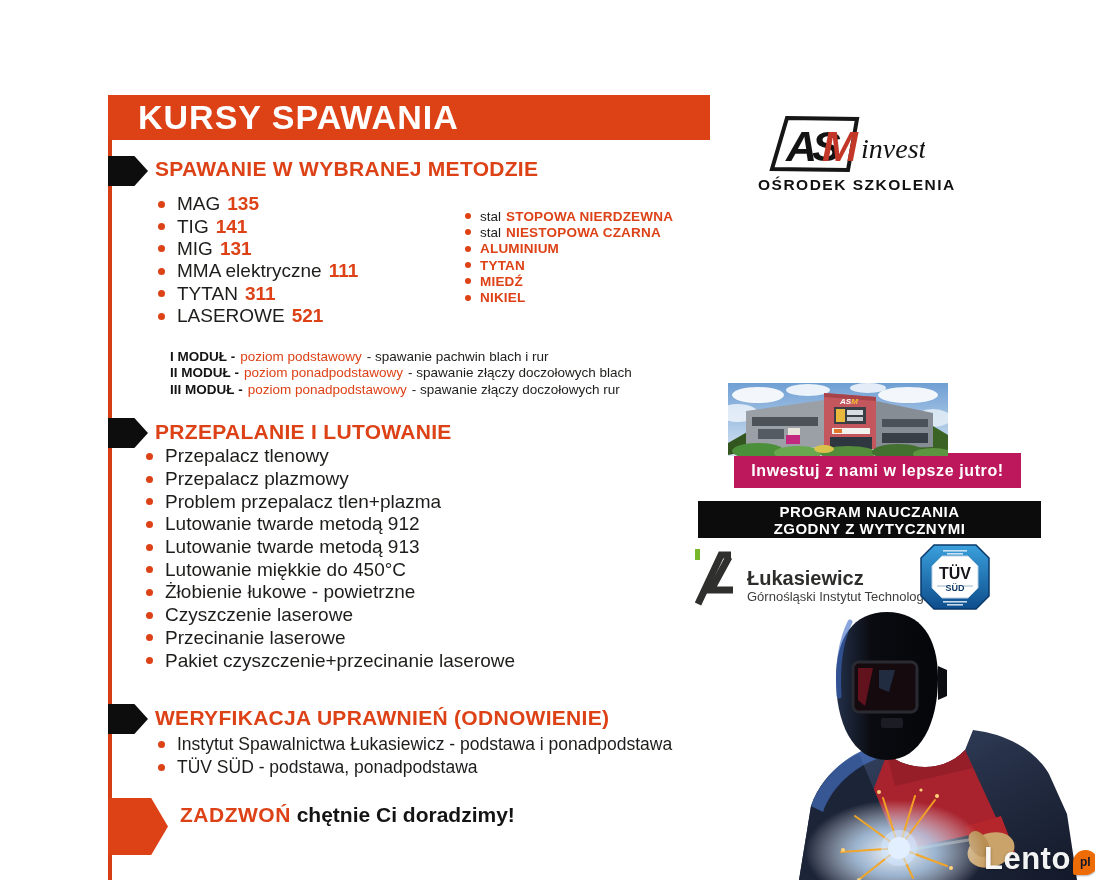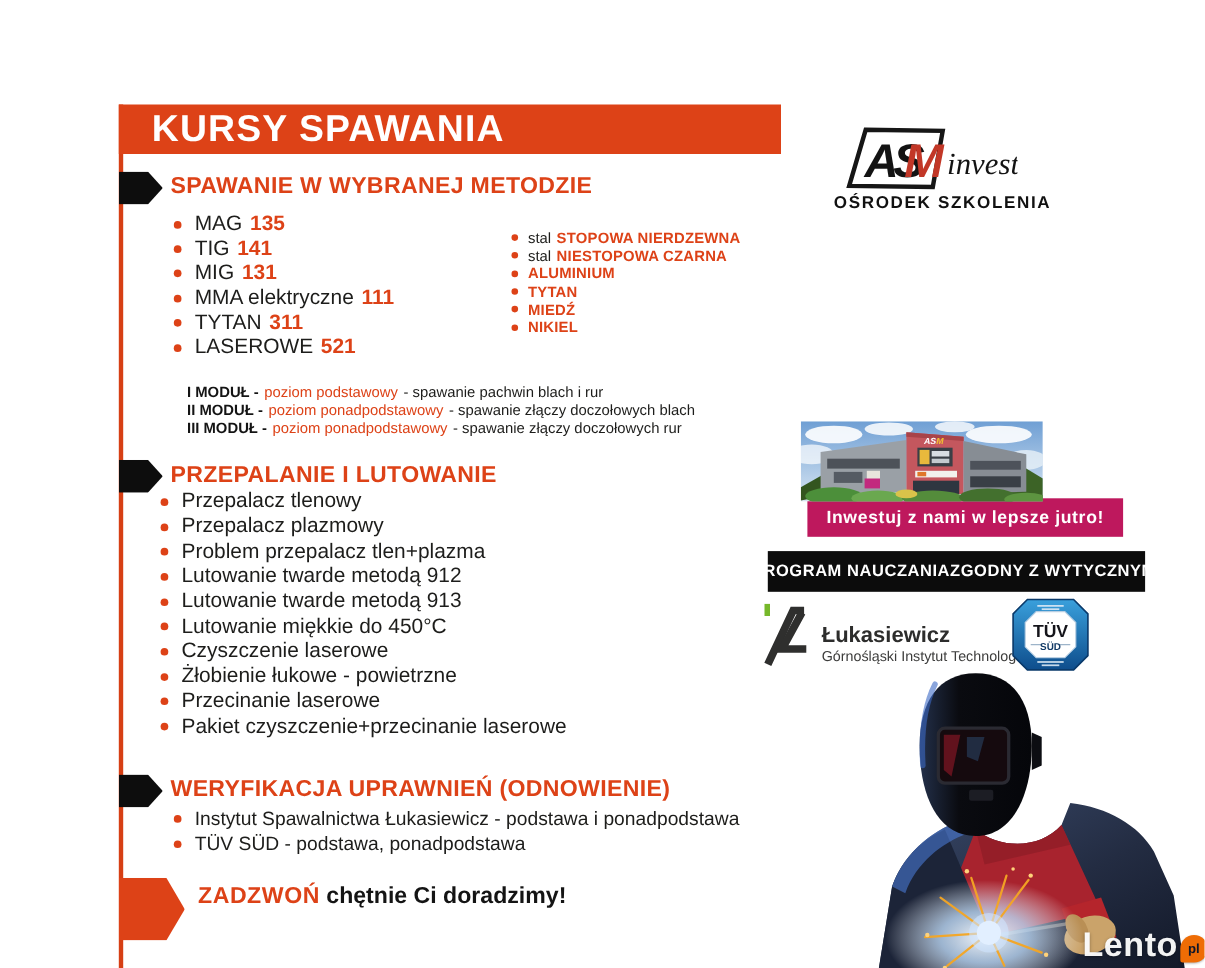--- a/index.html
+++ b/index.html
@@ -77,21 +77,21 @@
   .asm-subtitle { font-size:15.5px; font-weight:bold; color:#111; letter-spacing:1.5px; white-space:nowrap; }
 
   .red-banner {
     left:698px; top:453px; width:287px; height:35px; background:#be185d;
     display:flex; align-items:center; justify-content:center;margin-left:36px;
   }
   .red-banner span { color:#fff; font-weight:bold; font-size:16px; letter-spacing:.6px; white-space:nowrap; }
 
   .black-banner {
     left:698px; top:501px; width:343px; height:37px; background:#0c0c0c;
-    display:flex; flex-direction:row; align-items:center; justify-content:center;
+    display:flex; flex-direction:column; align-items:center; justify-content:center;
   }
   .black-banner div { color:#fff; font-weight:bold; font-size:15px; line-height:17px; letter-spacing:.5px; white-space:nowrap; }
 
   .luk-name { font-size:20px; font-weight:bold; color:#2d2d2c; line-height:22px; white-space:nowrap; }
   .luk-sub { font-size:13px; color:#3d3d3c; white-space:nowrap; }
 
   
   .watermark { left:984px; top:841px; display:flex; align-items:center; z-index:10; }
   .watermark .wm-text {
     font-size:31px; font-weight:bold; color:rgba(255,255,255,.95);
@@ -225,25 +225,25 @@
     <li>
     <span class="dot"></span>
     <span>Lutowanie twarde metodą 913</span>
   </li>
     <li>
     <span class="dot"></span>
     <span>Lutowanie miękkie do 450°C</span>
   </li>
     <li>
     <span class="dot"></span>
+    <span>Żłobienie łukowe - powietrzne</span>
+  </li>
+    <li>
+    <span class="dot"></span>
     <span>Czyszczenie laserowe</span>
-  </li>
-    <li>
-    <span class="dot"></span>
-    <span>Żłobienie łukowe - powietrzne</span>
   </li>
     <li>
     <span class="dot"></span>
     <span>Przecinanie laserowe</span>
   </li>
     <li>
     <span class="dot"></span>
     <span>Pakiet czyszczenie+przecinanie laserowe</span>
   </li>
   </ul>

